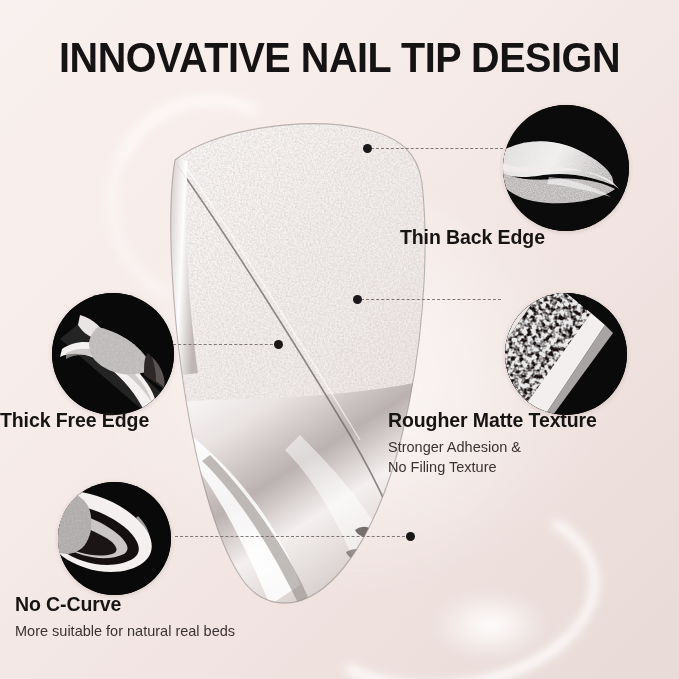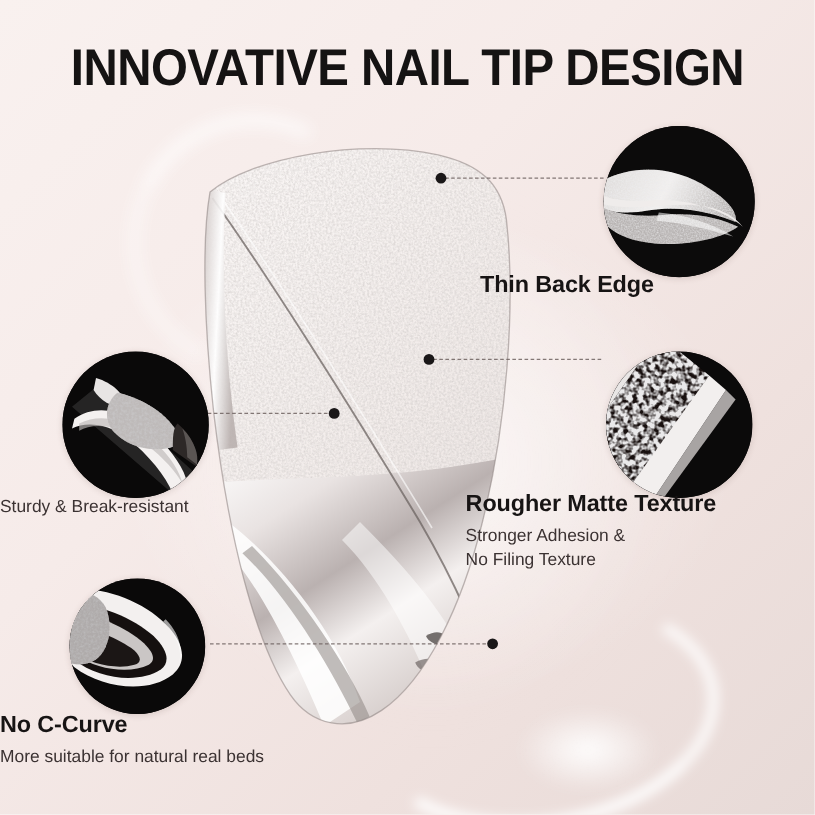--- a/index.html
+++ b/index.html
@@ -109,21 +109,21 @@
     line-height: 1.38;
     margin-top: 5px;
     white-space: nowrap;
   }
   .feature-sub span { display: block; }
 
   
   #ft-thin   { left: 400px; top: 225px; width: 280px; }
   #ft-thick  { left: 0px;   top: 408px; width: 300px; }
   #ft-rough  { left: 388px; top: 408px; width: 279px; }
-  #ft-nocurve{ left: 0px;   top: 592px; width: 300px; }
+  #ft-nocurve{ left: 0px;   top: 592px; width: 300px; padding-left: 15px; }
 </style>
 </head>
 <body>
 
 <div id="page">
 
   <div class="title">INNOVATIVE NAIL TIP DESIGN</div>
 
   <div class="glow glow-soft"></div>
   <div class="glow glow-top"></div>
@@ -298,23 +298,21 @@
       <g clip-path="url(#c3fan)">
         <rect width="122" height="122" fill="#efeceb"></rect>
         <rect width="122" height="122" filter="url(#sp3)" opacity="0.95"></rect>
         <rect width="122" height="122" fill="#2a2524" opacity="0.25"></rect>
       </g>
       <path d="M 96 60 C 108 70, 114 84, 112 96 L 92 82 C 92 72, 92 64, 96 60 Z" fill="#2d2827"></path>
       <path d="M 100 64 C 110 74, 114 86, 112 94 L 104 88 C 104 78, 102 70, 100 64 Z" fill="#6e6867" opacity="0.7"></path>
     </svg>
   </div>
   <div class="feature-text" id="ft-thick">
-    <div class="feature-sub">
-      <span>Sturdy &amp; Break-resistant</span>
-    </div>
+    <div class="feature-title">Thick Free Edge</div>
   </div>
 
   <div class="circle" style="left:58px; top:482px; width:113px; height:113px;">
     <svg viewBox="0 0 113 113" xmlns="http://www.w3.org/2000/svg">
       <defs>
         <filter id="sp4">
           <feTurbulence type="fractalNoise" baseFrequency="0.5" numOctaves="3" seed="33" result="n"></feTurbulence>
           <feColorMatrix in="n" type="matrix" values="0 0 0 0 0.95  0 0 0 0 0.95  0 0 0 0 0.96  0 0 0 2.0 -0.7"></feColorMatrix>
         </filter>
         <clipPath id="c4tip">

